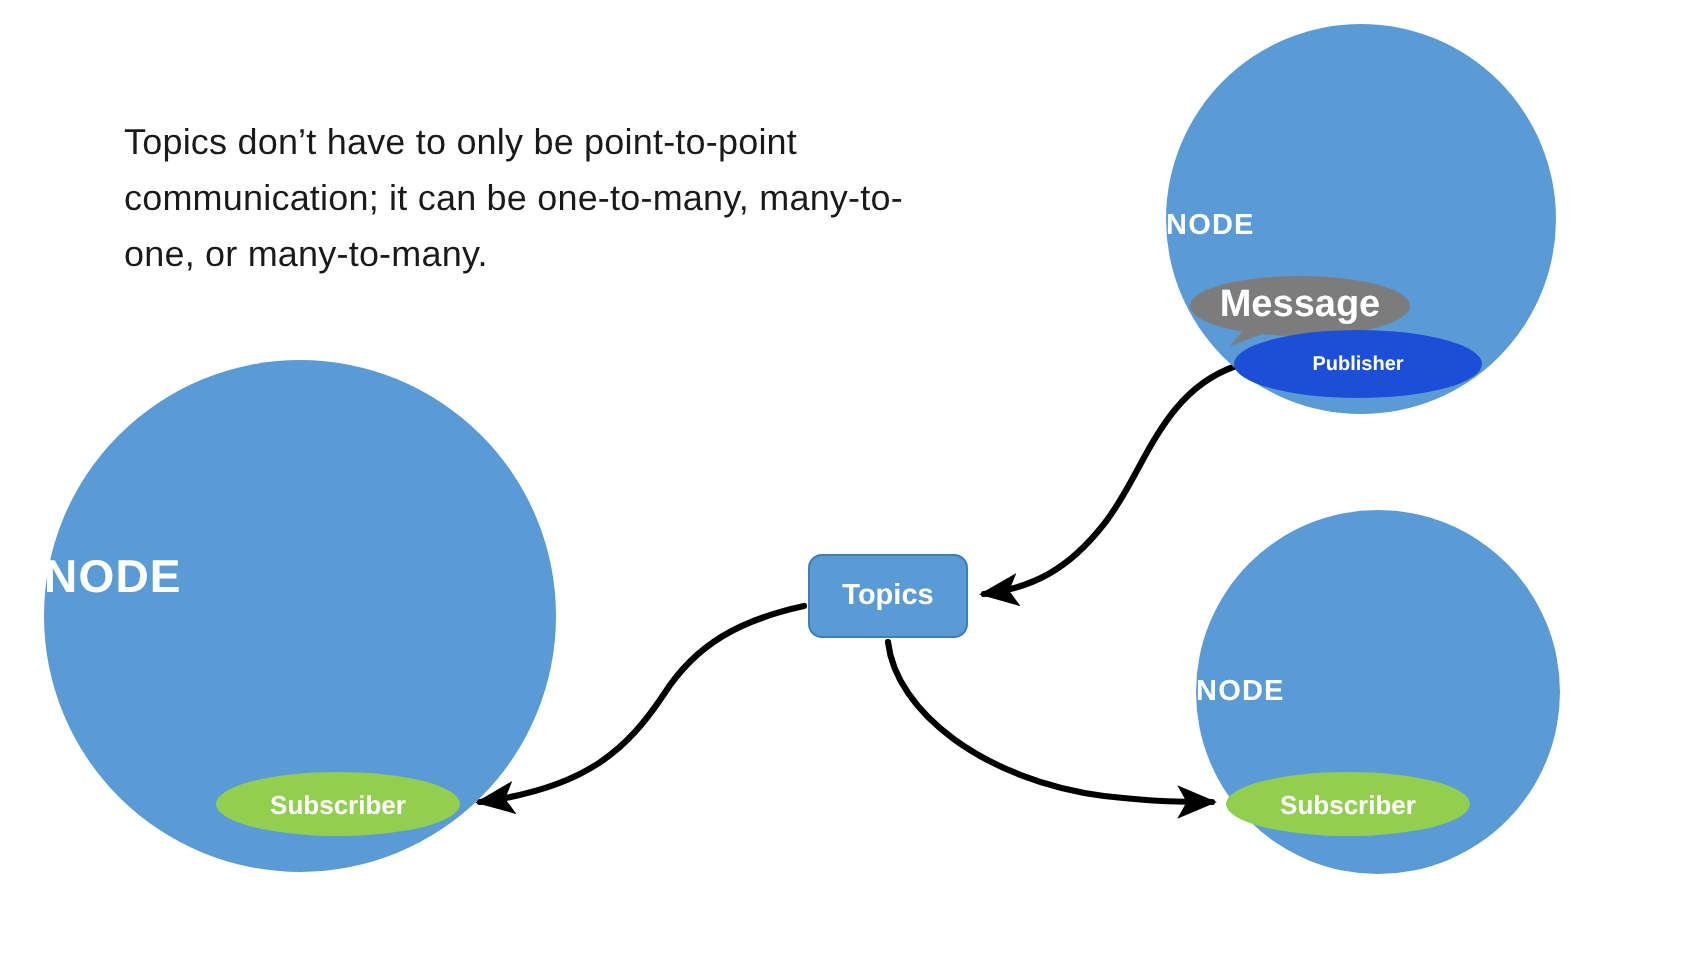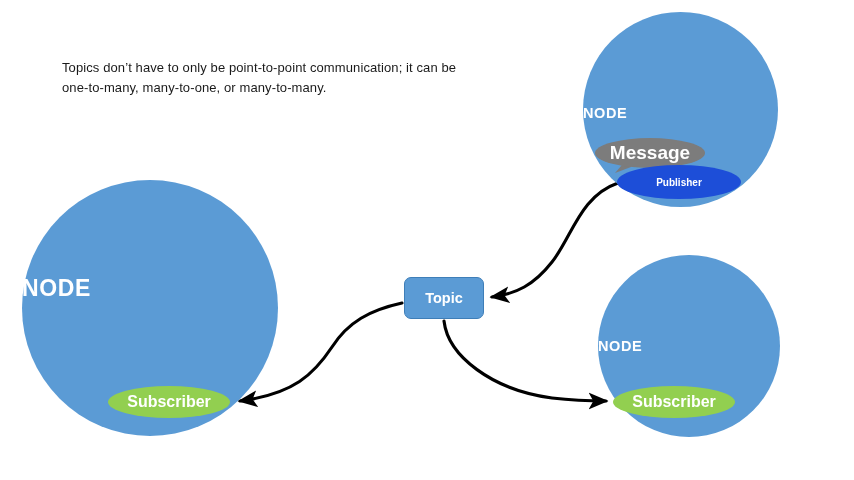--- a/index.html
+++ b/index.html
@@ -17,21 +17,21 @@
     background: #ffffff;
     overflow: hidden;
   }
 
   
   .caption {
     position: absolute;
     left: 62px;
     top: 58px;
     width: 420px;
-    font-size: 13px;
+    font-size: 18px;
     line-height: 1.55;
     color: #1a1a1a;
     letter-spacing: 0.1px;
     white-space: pre-line;
   }
 
   
   .node {
     position: absolute;
     border-radius: 50%;
@@ -87,21 +87,21 @@
     border-radius: 50%;
     display: flex;
     align-items: center;
     justify-content: center;
     color: #ffffff;
     font-weight: bold;
     white-space: nowrap;
   }
   .pill-sub {
     background: #92CF50;
-    font-size: 16px;
+    font-size: 13px;
   }
   .pill-pub {
     background: #1d4ed8;
     font-size: 10px;
   }
   .pill-msg {
     background: #7C7C7C;
     font-size: 19px;
   }
 
@@ -193,16 +193,16 @@
   </div>
 
   <div class="node" id="node-sub-right">
     <div class="node-label">NODE</div>
   </div>
   <div class="pill pill-sub" id="sub-right">
     <span>Subscriber</span>
   </div>
 
   <div id="topic">
-    <span>Topic</span>
+    <span>Topics</span>
   </div>
 
 </div>
 
 </body></html>

